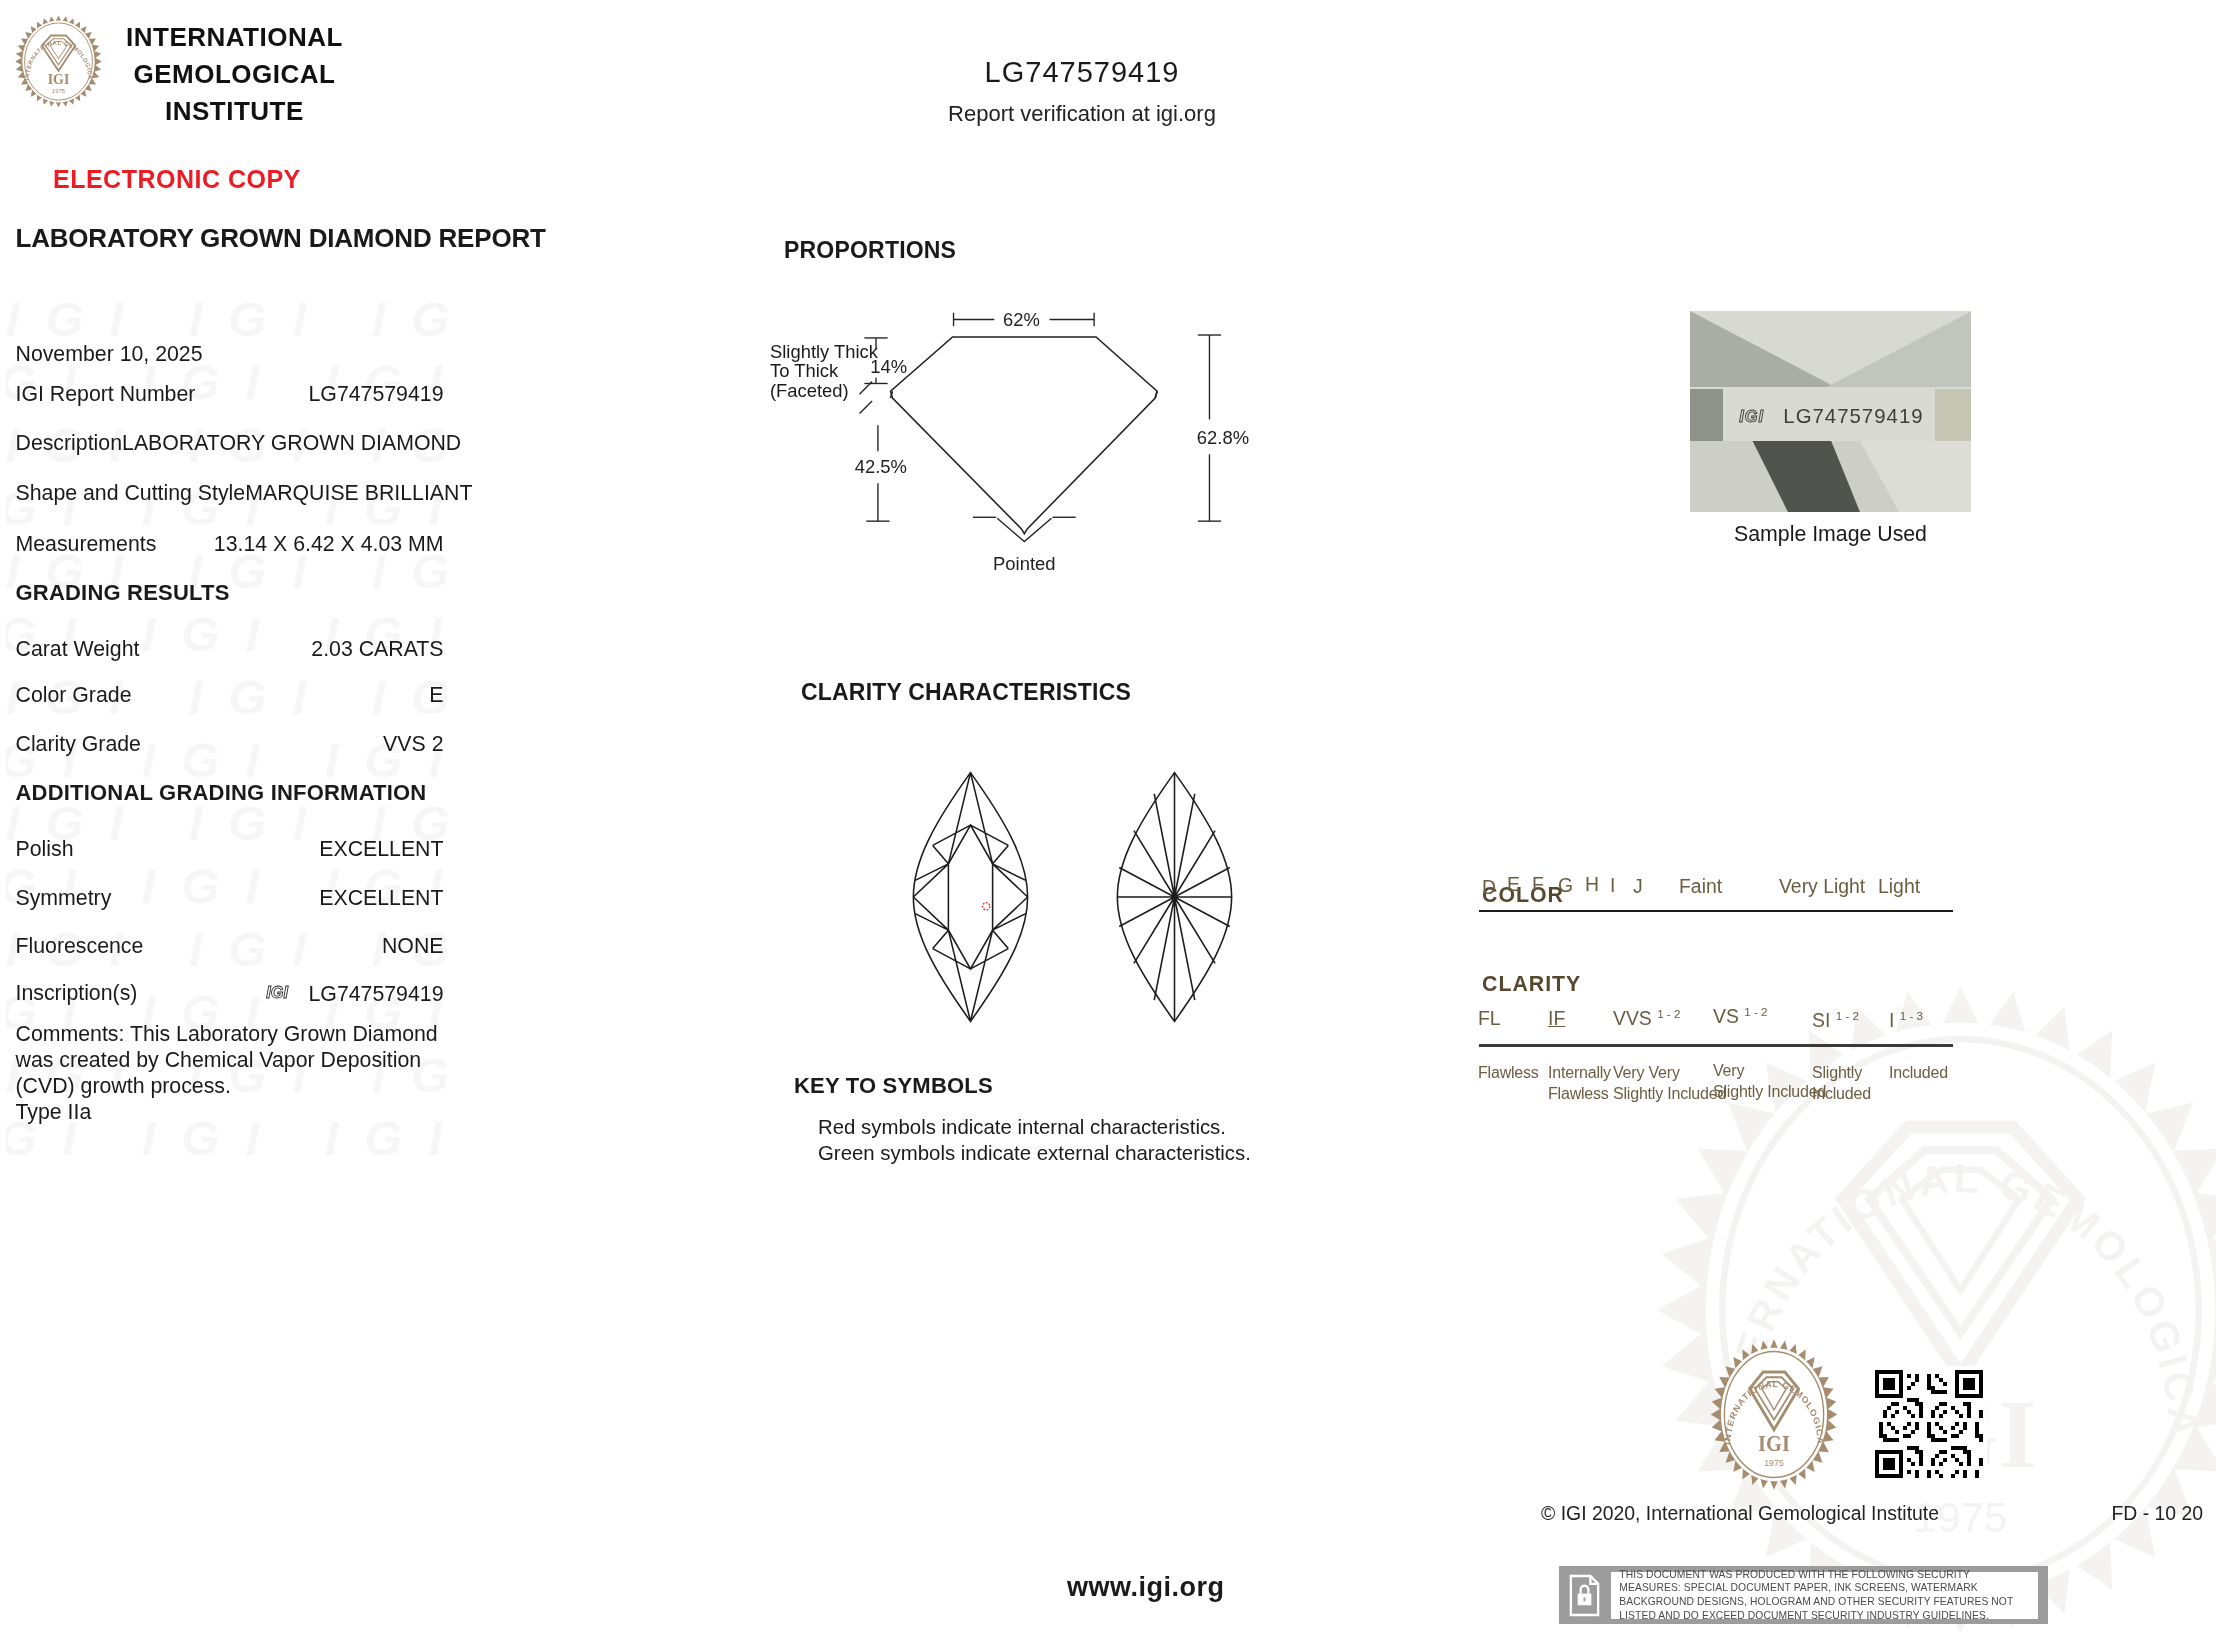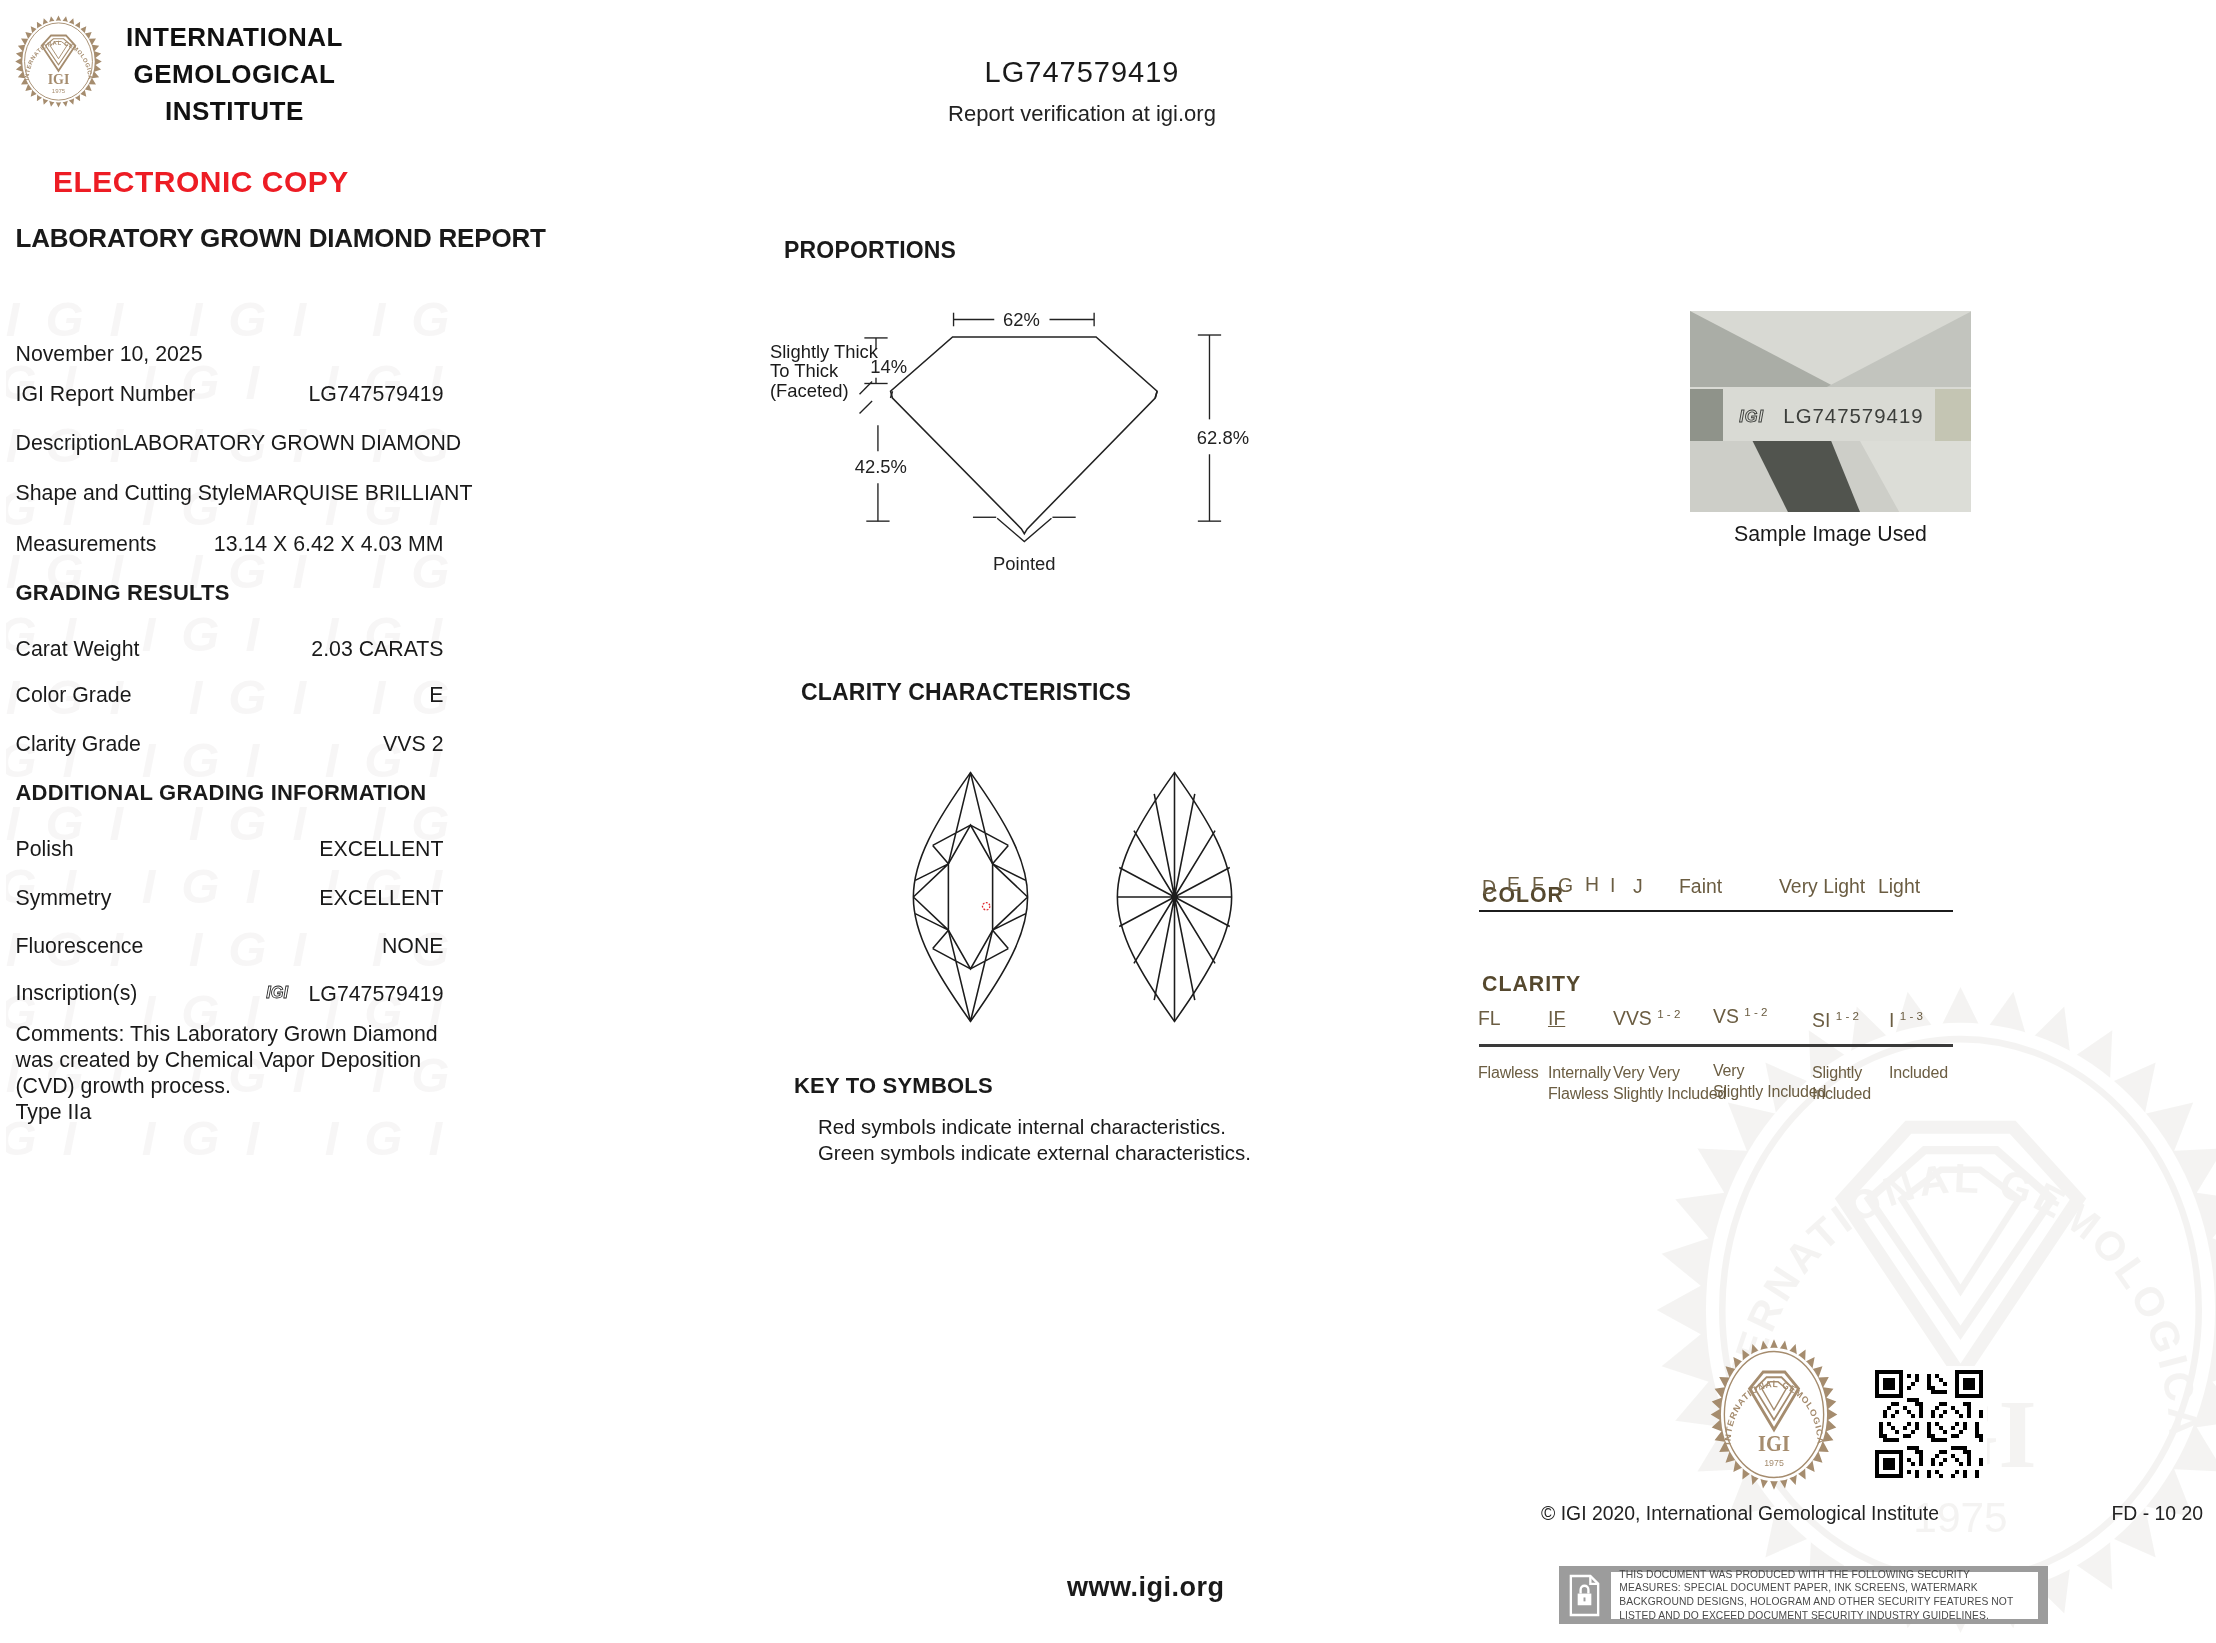--- a/index.html
+++ b/index.html
@@ -1,20 +1,20 @@
 <!DOCTYPE html>
 <html><head>
 <meta charset="utf-8">
 <style>
   html,body{margin:0;padding:0;background:#fff;}
   body{width:2216px;height:1644px;position:relative;font-family:"Liberation Sans",sans-serif;color:#1a1a1a;overflow:hidden;}
   .abs{position:absolute;}
   
   .brand{left:126px;top:19.4px;font-size:26px;font-weight:bold;line-height:37px;letter-spacing:0.5px;color:#111;text-align:center;}
-  .ecopy{left:53px;top:165px;font-size:30px;font-weight:bold;color:#ed1c24;letter-spacing:0.5px;}
+  .ecopy{left:53px;top:165px;font-size:25px;font-weight:bold;color:#ed1c24;letter-spacing:0.5px;}
   .top-center{left:888px;top:56px;width:388px;text-align:center;}
   .top-num{font-size:29px;letter-spacing:1px;}
   .top-verif{font-size:22px;margin-top:11.6px;color:#222;}
   .doc-title{left:15.5px;top:223px;font-size:26px;font-weight:bold;letter-spacing:-0.2px;}
   
   .row{left:15.5px;width:428px;display:flex;justify-content:space-between;font-size:21.3px;}
   .row .lab{white-space:nowrap;}
   .row .val{white-space:nowrap;text-align:right;}
   .sect{left:15.5px;font-size:22px;font-weight:bold;letter-spacing:0.2px;}
   .comments{left:15.5px;top:1021px;width:439px;font-size:21.3px;line-height:26px;}

